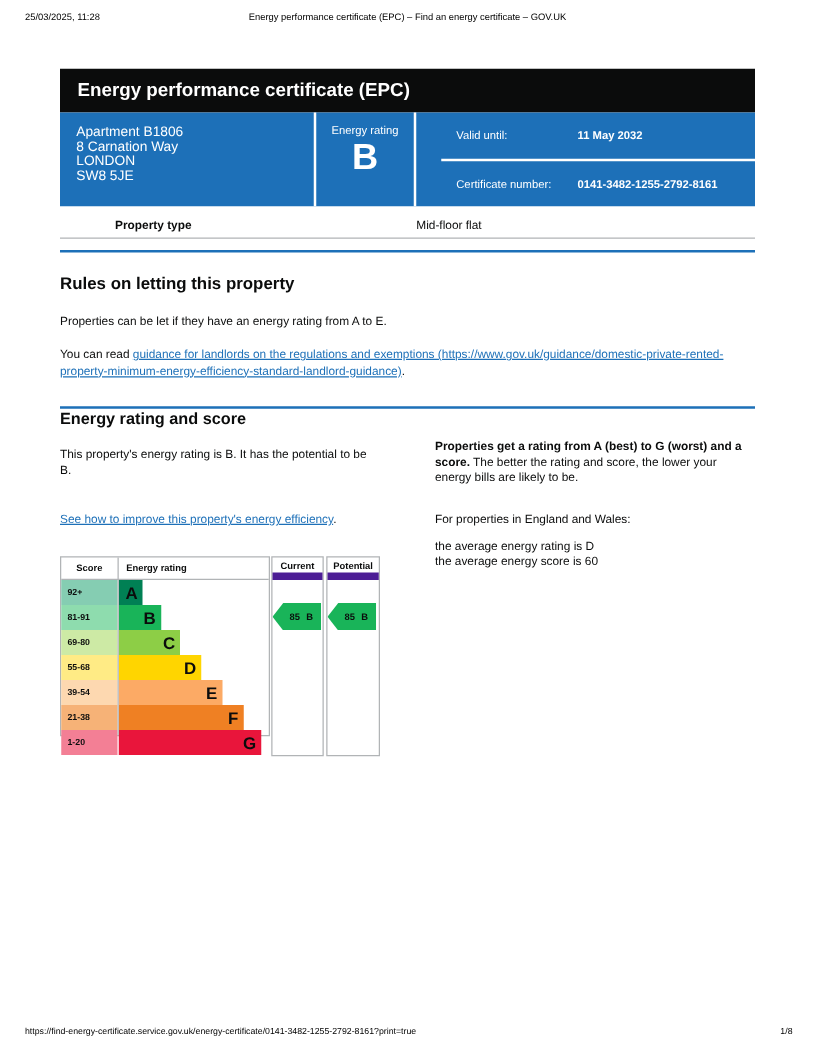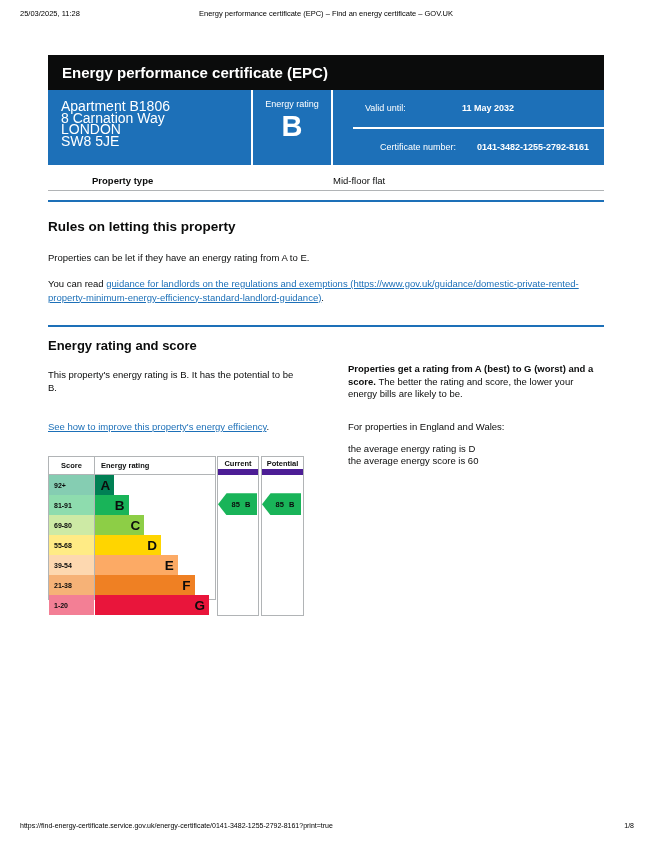--- a/index.html
+++ b/index.html
@@ -16,46 +16,46 @@
   .print-footer{position:absolute;bottom:13px;left:0;right:0;font-size:7px;color:#000;}
   .pf-url{position:absolute;left:20px;bottom:0;}
   .pf-page{position:absolute;right:18px;bottom:0;}
   
   .content{position:absolute;left:48px;top:55px;width:556px;}
   .banner{background:#0b0c0c;color:#fff;font-weight:bold;font-size:15px;
     height:35px;line-height:35px;padding-left:14px;box-sizing:border-box;}
   
   .summary{display:flex;background:#1d70b8;color:#fff;height:75px;}
   .summary-address{width:205px;box-sizing:border-box;padding:11px 0 0 13px;
-    font-size:14px;line-height:11.5px;border-right:2px solid #fff;}
+    font-size:11px;line-height:11.5px;border-right:2px solid #fff;}
   .summary-rating{width:80px;box-sizing:border-box;border-right:2px solid #fff;
     text-align:center;padding-top:9px;}
   .summary-rating .sr-label{font-size:9px;}
   .summary-rating .sr-big{font-size:29px;font-weight:bold;line-height:32px;margin-top:1px;}
   .summary-meta{flex:1;display:flex;flex-direction:column;padding-left:20px;}
   .meta-row{flex:1;display:flex;align-items:center;}
-  .meta-row + .meta-row{border-top:2px solid #fff;justify-content:center;}
+  .meta-row + .meta-row{border-top:2px solid #fff;}
   .meta-label{width:97px;margin-left:12px;font-size:9px;}
   .meta-value{font-size:9px;font-weight:bold;}
   
   .prop-table{margin-top:6px;font-size:9.5px;}
   .prop-row{display:flex;padding:4px 0 4px;border-bottom:1px solid #b1b4b6;}
   .prop-label{width:241px;font-weight:bold;padding-left:44px;}
   
   .divider{border:none;border-top:2px solid #1d70b8;margin:0;}
   .divider-1{margin-top:9px;}
   .divider-2{margin-top:21px;}
   
   .rules-heading{font-size:13.5px;font-weight:bold;margin:17px 0 0;}
   .body-p{font-size:9.5px;line-height:1.45;margin:0;}
   .rules-p1{margin-top:17px;}
   .rules-p2{margin-top:12px;width:545px;}
   a{color:#1d70b8;}
   
-  .section-cols{display:flex;margin-top:11px;}
+  .section-cols{display:flex;}
   .col-left{width:283px;}
   .col-right{width:256px;margin-left:17px;}
   .score-heading{font-size:13px;font-weight:bold;margin:0;}
   .intro-p{margin-top:16px;width:252px;line-height:1.3;}
   .improve-p{margin-top:27px;width:252px;line-height:1.3;}
   .col-right .body-p{line-height:1.3;}
   .p-graph{margin-top:1px;}
   .p-props{margin-top:25px;}
   .p-forprops{margin-top:21px;}
   .p-avg{margin-top:9px;}

